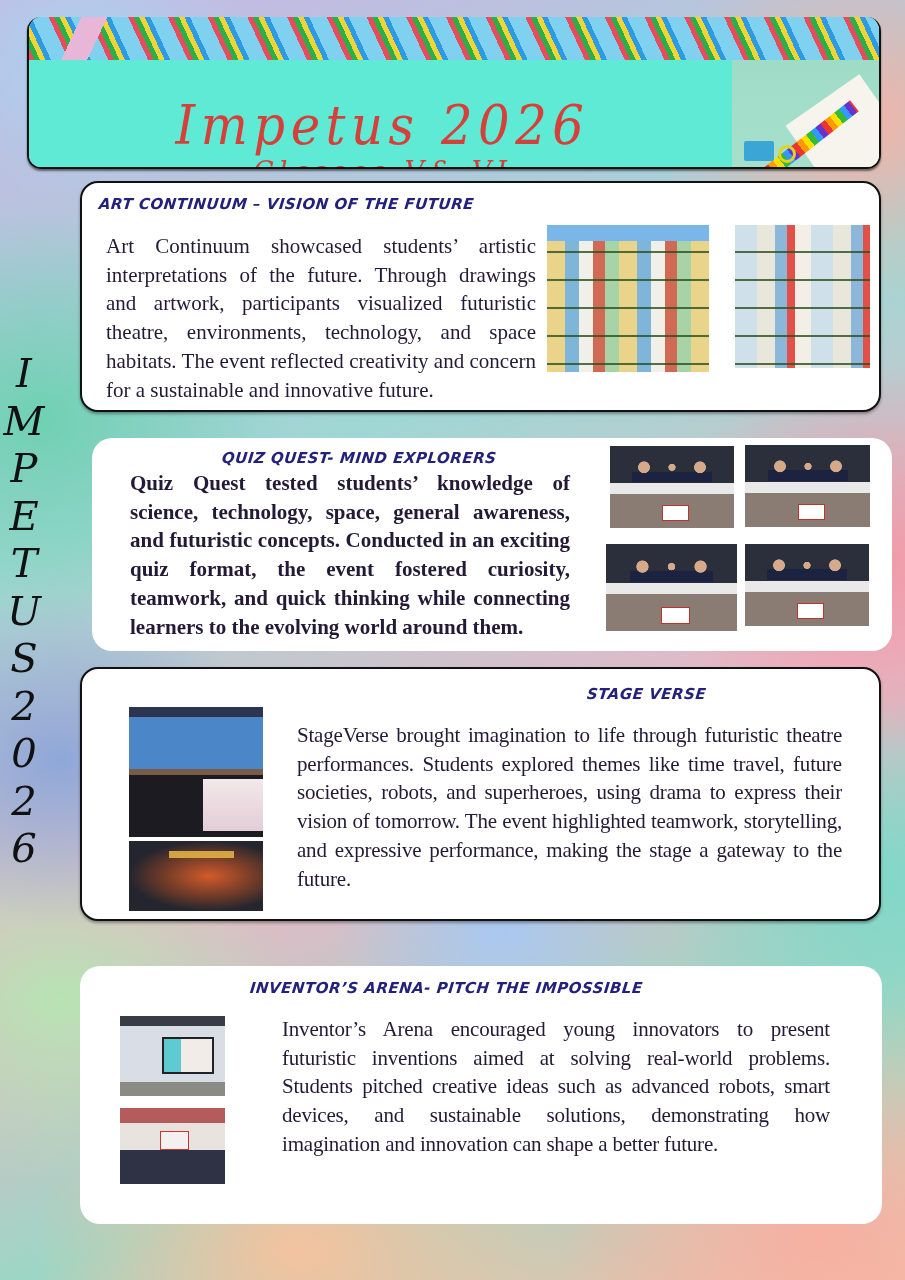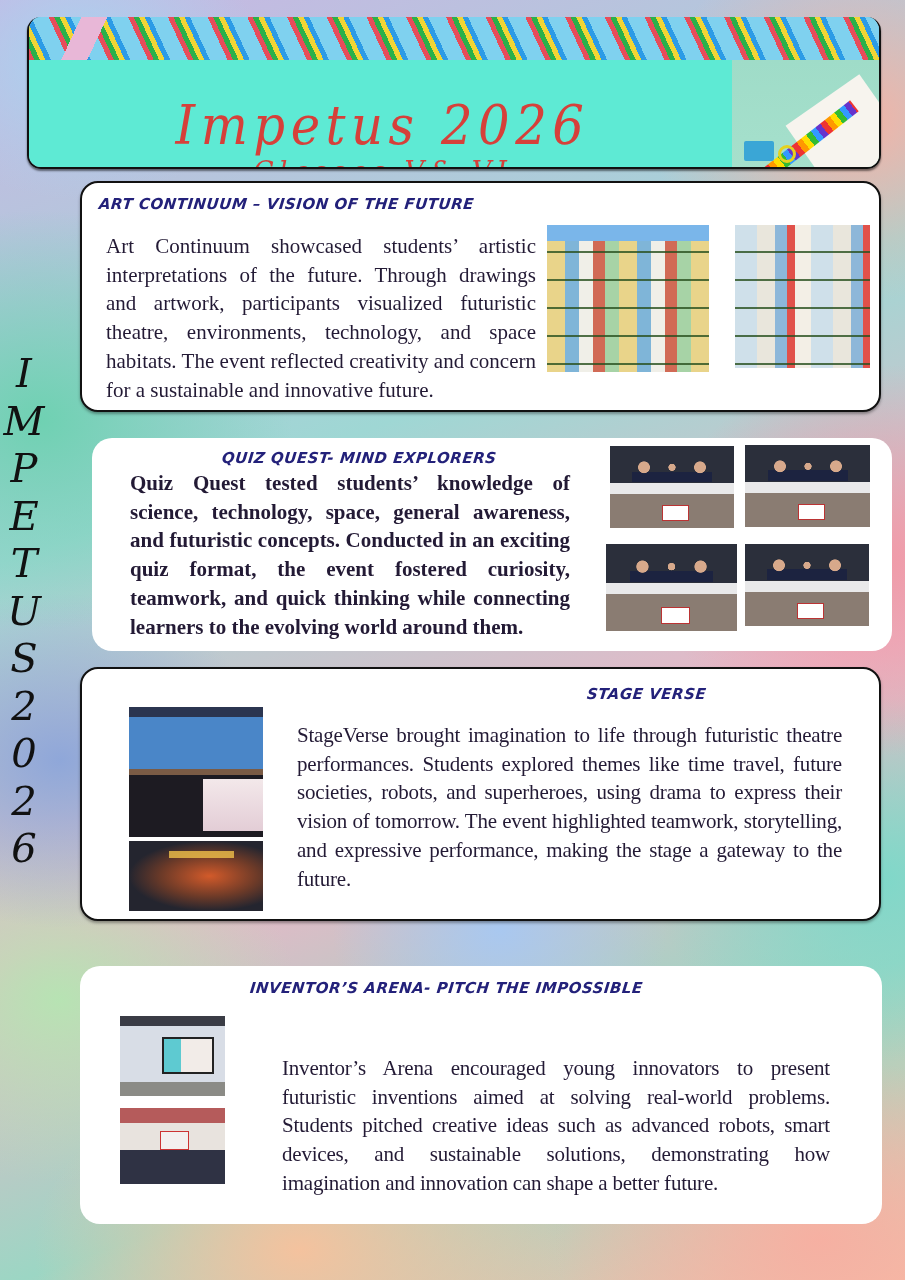--- a/index.html
+++ b/index.html
@@ -144,21 +144,21 @@
   }
   .stage-photo-1::after { content:""; position:absolute; left:55%; top:55%; width:45%; height:40%;
     background: linear-gradient(180deg, #f3e8ea, #e3cdd6); }
   .stage-photo-2 { left: 47px; top: 172px; width: 134px; height: 70px;
     background: radial-gradient(ellipse 60% 50% at 60% 50%, #d25a2a 0%, #6c3a28 60%, #24252f 100%); }
   .stage-photo-2::before { content:""; position:absolute; left:30%; top:14%; width:48%; height:10%; background: #f0c14a; opacity: 0.8; }
 
   
   .card-inventor { left: 80px; top: 966px; width: 802px; height: 258px; border-radius: 20px; }
   .card-inventor .card-title { left: 170px; top: 13px; }
-  .card-inventor .card-text { left: 202px; top: 49px; width: 548px; letter-spacing: -0.2px; margin-top: 39px; }
+  .card-inventor .card-text { left: 202px; top: 49px; width: 548px; letter-spacing: -0.2px; }
   .inv-photo-1 { left: 40px; top: 50px; width: 105px; height: 80px;
     background: linear-gradient(180deg, #3a3c45 0 12%, #d8dde6 12% 82%, #8b8b86 82%); }
   .inv-photo-1::after { content:""; position:absolute; left:40%; top:26%; width:46%; height:42%;
     background: linear-gradient(90deg, #5ecad1 0 35%, #f2ece8 35%); border: 2px solid #222; }
   .inv-photo-2 { left: 40px; top: 142px; width: 105px; height: 76px;
     background: linear-gradient(180deg, #b55b5b 0 20%, #e8e3de 20% 55%, #2f3244 55%); }
   .inv-photo-2::after { content:""; position:absolute; left:38%; top:30%; width:26%; height:22%; background: #f3f0ef; border: 1px solid #c33; }
 
   .page-no {
     position: absolute; left: 397px; top: 1319px;

